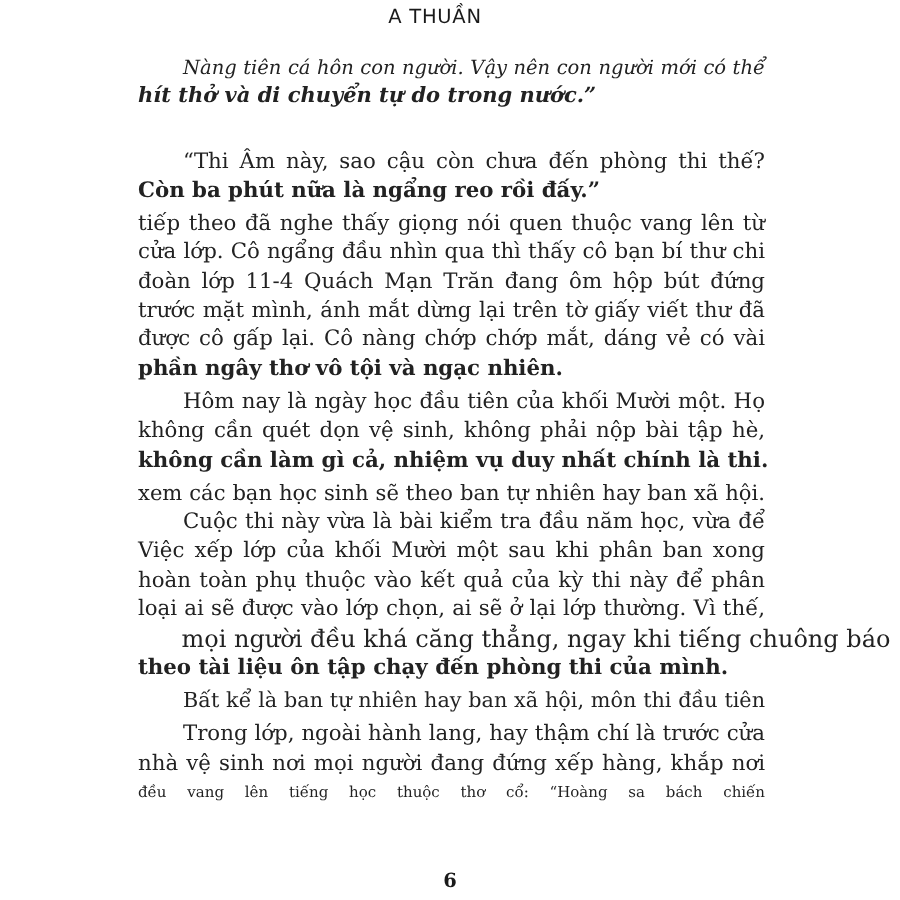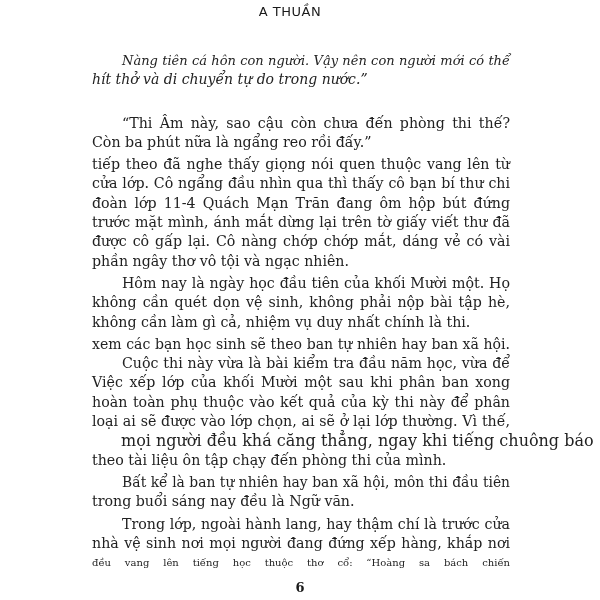--- a/index.html
+++ b/index.html
@@ -21,21 +21,21 @@
       width: 580px;
       text-align: center;
       font-family: "DejaVu Sans", sans-serif;
       font-size: 13px;
       letter-spacing: 0.5px;
       color: #1a1a1a;
     }
     .page {
       position: absolute;
       left: 92px;
-      top: 51px;
+      top: 36px;
       width: 418px;
       font-family: "DejaVu Serif", serif;
       font-size: 14.2px;
       line-height: 19.3px;
       color: #222222;
     }
     .epigraph {
       font-style: italic;
       font-size: 14px;
       margin: 0 0 24px 0;
@@ -43,20 +43,21 @@
     .line {
       display: block;
       text-align: justify;
       text-align-last: justify;
       white-space: nowrap;
       overflow: visible;
       height: 19.3px;
     }
     .line.last {
       text-align-last: left;
+      font-weight: bold;
     }
     .line.indent {
       padding-left: 30px;
     }
     .para {
       margin: 0 0 3px 0;
     }
     .page-number {
       position: absolute;
       top: 580px;
@@ -106,21 +107,20 @@
     <span class="line indent">Cuộc thi này vừa là bài kiểm tra đầu năm học, vừa để</span>
     <span class="line">Việc xếp lớp của khối Mười một sau khi phân ban xong</span>
     <span class="line">hoàn toàn phụ thuộc vào kết quả của kỳ thi này để phân</span>
     <span class="line">loại ai sẽ được vào lớp chọn, ai sẽ ở lại lớp thường. Vì thế,</span>
     <span class="line" style="font-size: 16px; margin-left: 29px;">mọi người đều khá căng thẳng, ngay khi tiếng chuông báo</span>
     <span class="line last">theo tài liệu ôn tập chạy đến phòng thi của mình.</span>
   </div>
 
   <div class="para">
     <span class="line indent" style="font-size: 13.8326px;">Bất kể là ban tự nhiên hay ban xã hội, môn thi đầu tiên</span>
-    <span class="line last">trong buổi sáng nay đều là Ngữ văn.</span>
   </div>
 
   <div class="para">
     <span class="line indent">Trong lớp, ngoài hành lang, hay thậm chí là trước cửa</span>
     <span class="line">nhà vệ sinh nơi mọi người đang đứng xếp hàng, khắp nơi</span>
     <span class="line" style="font-size: 10px;">đều vang lên tiếng học thuộc thơ cổ: “Hoàng sa bách chiến</span>
   </div>
 
 </div>
 

